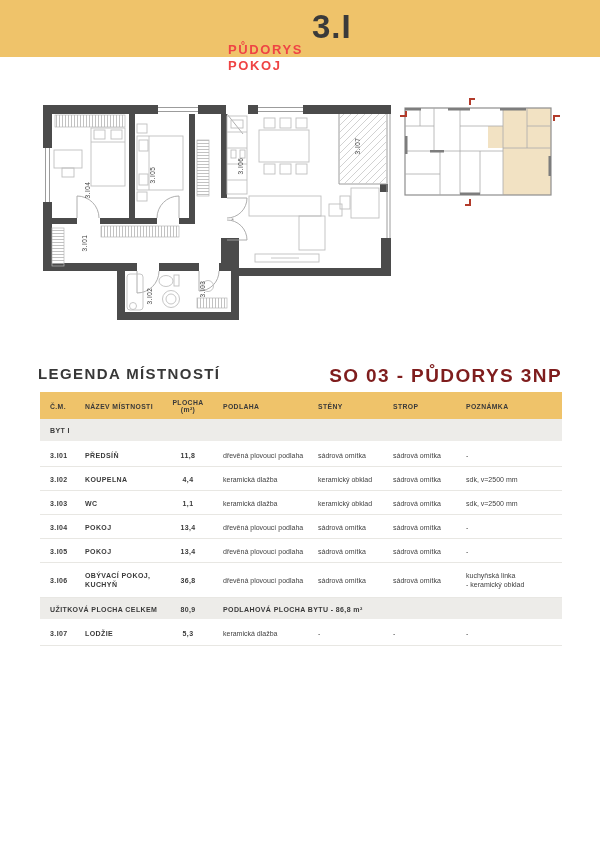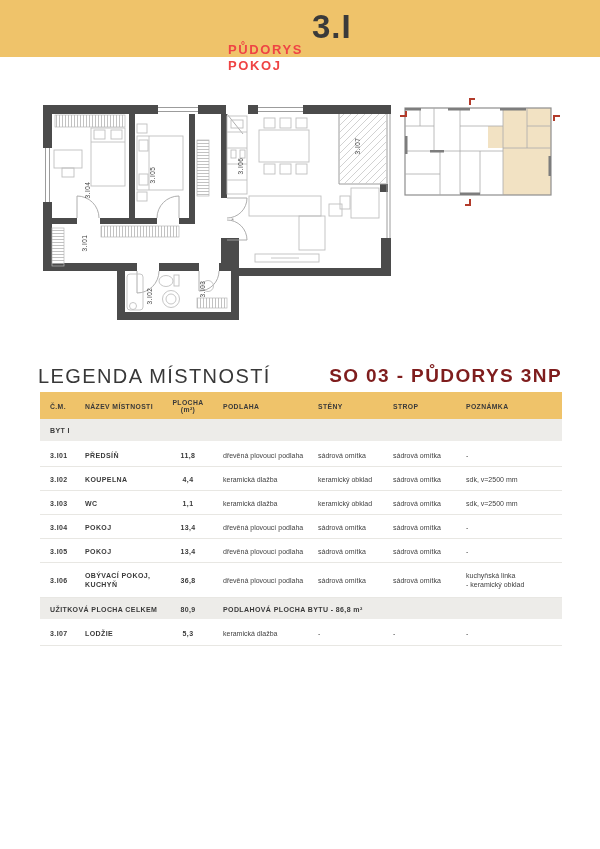--- a/index.html
+++ b/index.html
@@ -2,21 +2,21 @@
 <html><head>
 <meta charset="utf-8">
 <style>
   html,body{margin:0;padding:0;}
   body{width:600px;height:849px;background:#ffffff;font-family:"Liberation Sans",sans-serif;color:#3c3c3c;position:relative;overflow:hidden;}
   .band{position:absolute;left:0;top:0;width:600px;height:57px;background:#EFC36A;}
   .band-title{position:absolute;left:228px;top:30px;font-size:13px;font-weight:bold;letter-spacing:1.6px;line-height:16px;color:#ef4444;margin-top:12px;}
   .band-unit{position:absolute;left:312px;top:8px;font-size:33px;font-weight:bold;letter-spacing:1px;color:#3a3a3a;}
   .plan-svg{position:absolute;left:43px;top:100px;width:348px;height:220px;}
   .mini-svg{position:absolute;left:400px;top:96px;width:172px;height:112px;}
-  .legend-title{position:absolute;left:38px;top:365px;font-size:20px;font-weight:normal;letter-spacing:1.4px;color:#383838;}
+  .legend-title{position:absolute;left:38px;top:365px;font-size:15px;font-weight:bold;letter-spacing:1.4px;color:#383838;}
   .legend-ref{position:absolute;right:38px;top:365px;font-size:19px;font-weight:bold;letter-spacing:1.4px;color:#7f1d1d;}
   .table{position:absolute;left:40px;top:392px;width:522px;}
   .trow{position:relative;width:522px;}
   .thead{height:27px;background:#EFC36A;}
   .section-row{height:22px;background:#EDECE9;border-bottom:2px solid #fff;}
   .row-s{height:23px;border-bottom:1px solid #E8E7E3;}
   .row-d{height:34px;border-bottom:1px solid #E8E7E3;}
   .row-l{height:25px;border-bottom:1px solid #E8E7E3;}
   .summary-row{height:21px;background:#EDECE9;border-bottom:1px solid #fff;}
   .cell{position:absolute;top:50%;transform:translateY(-50%);white-space:nowrap;}

